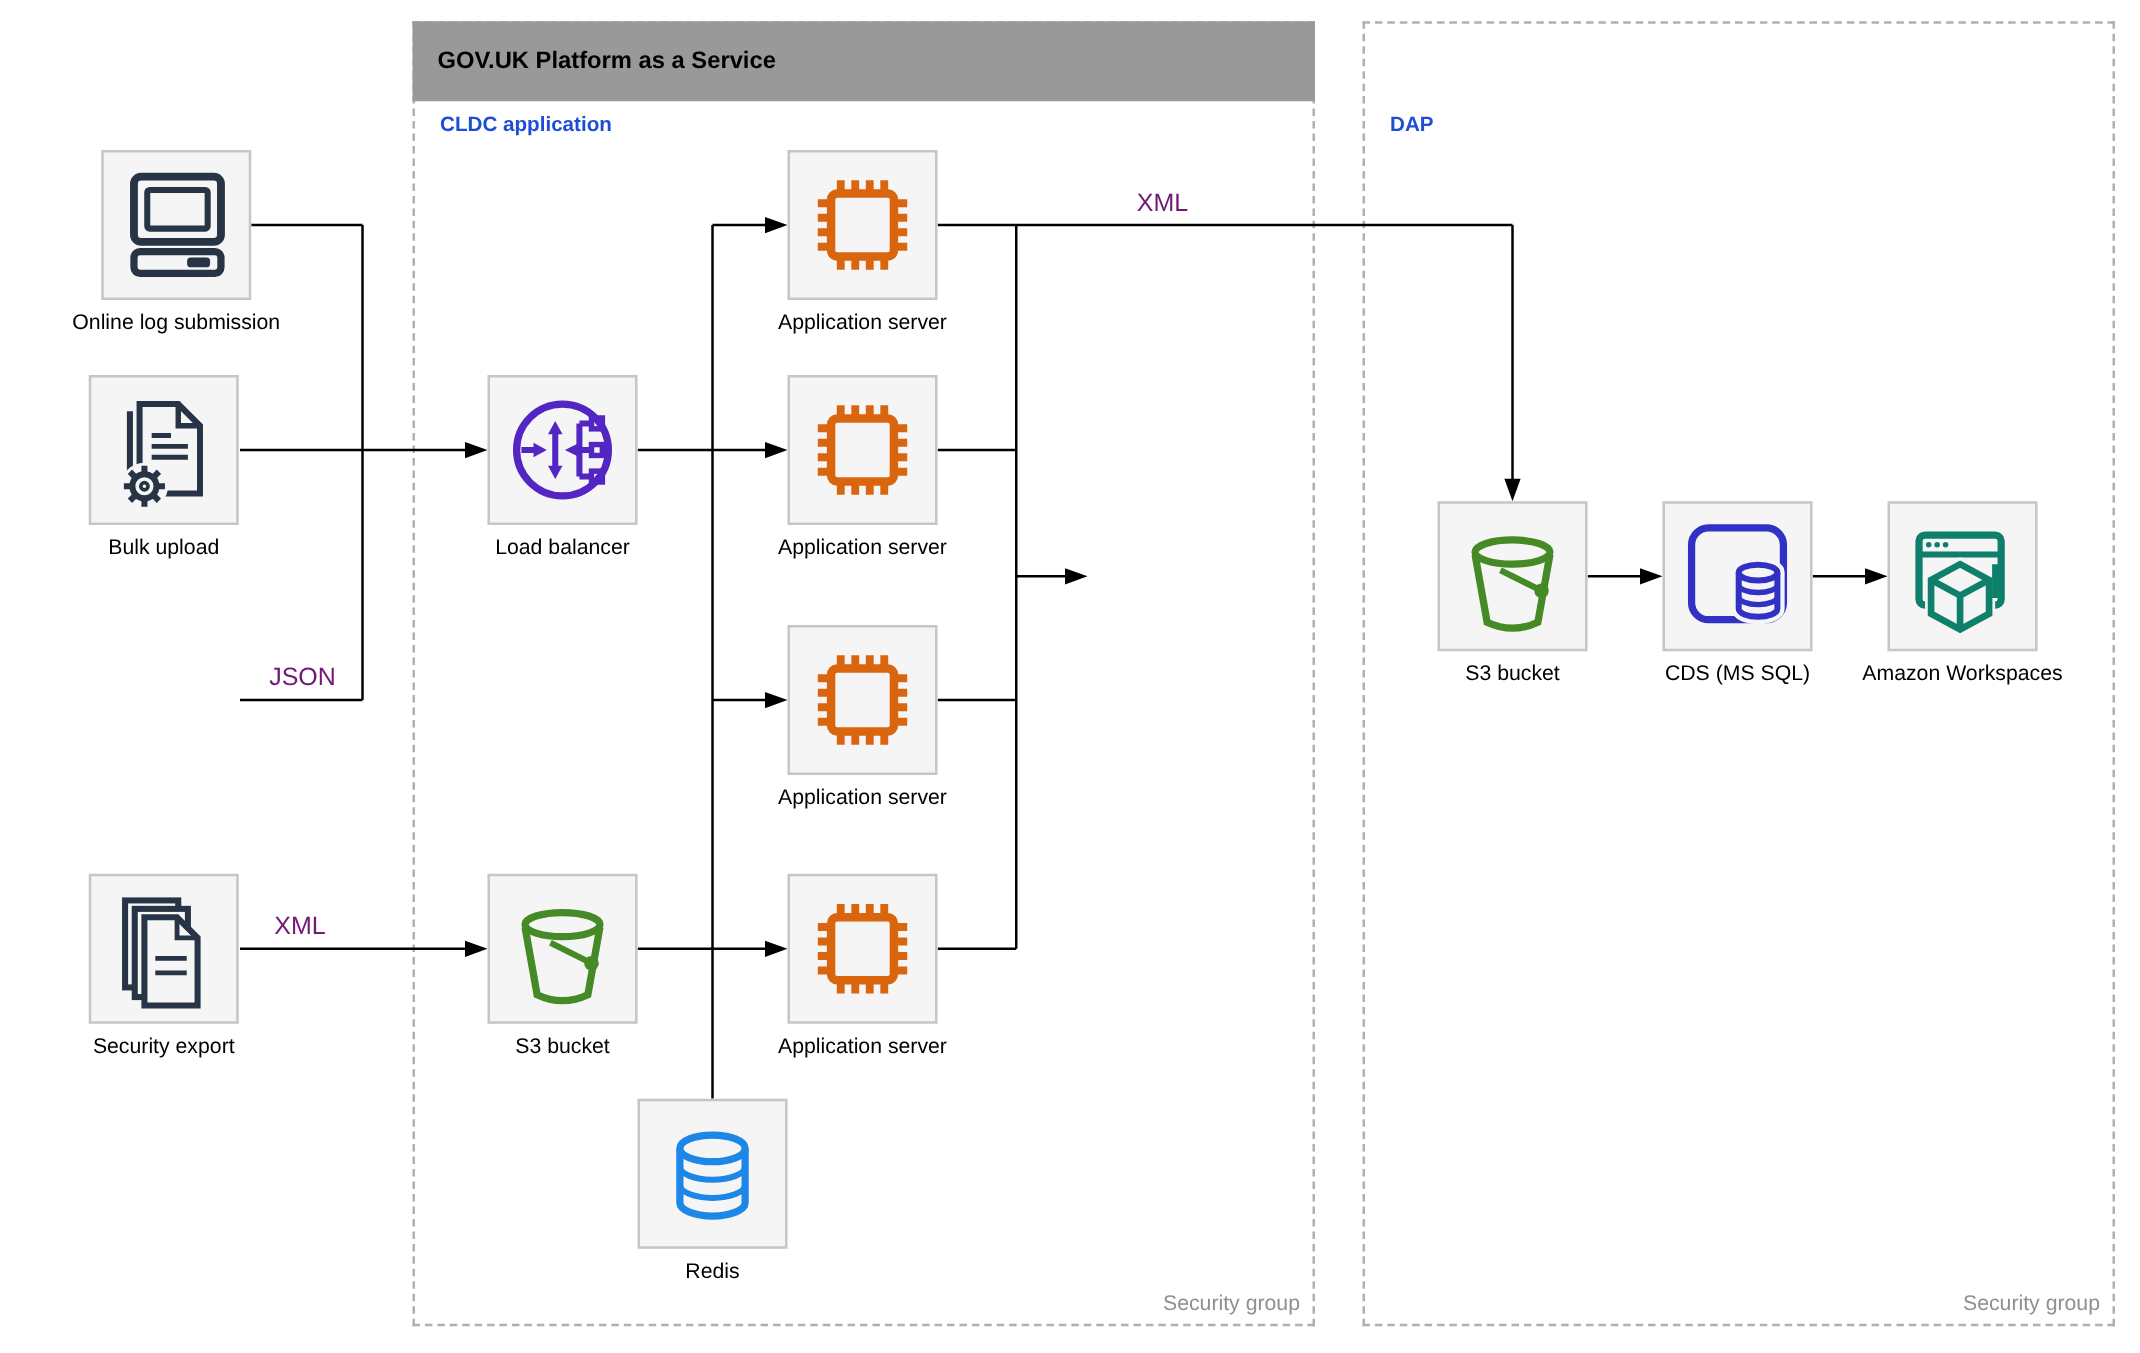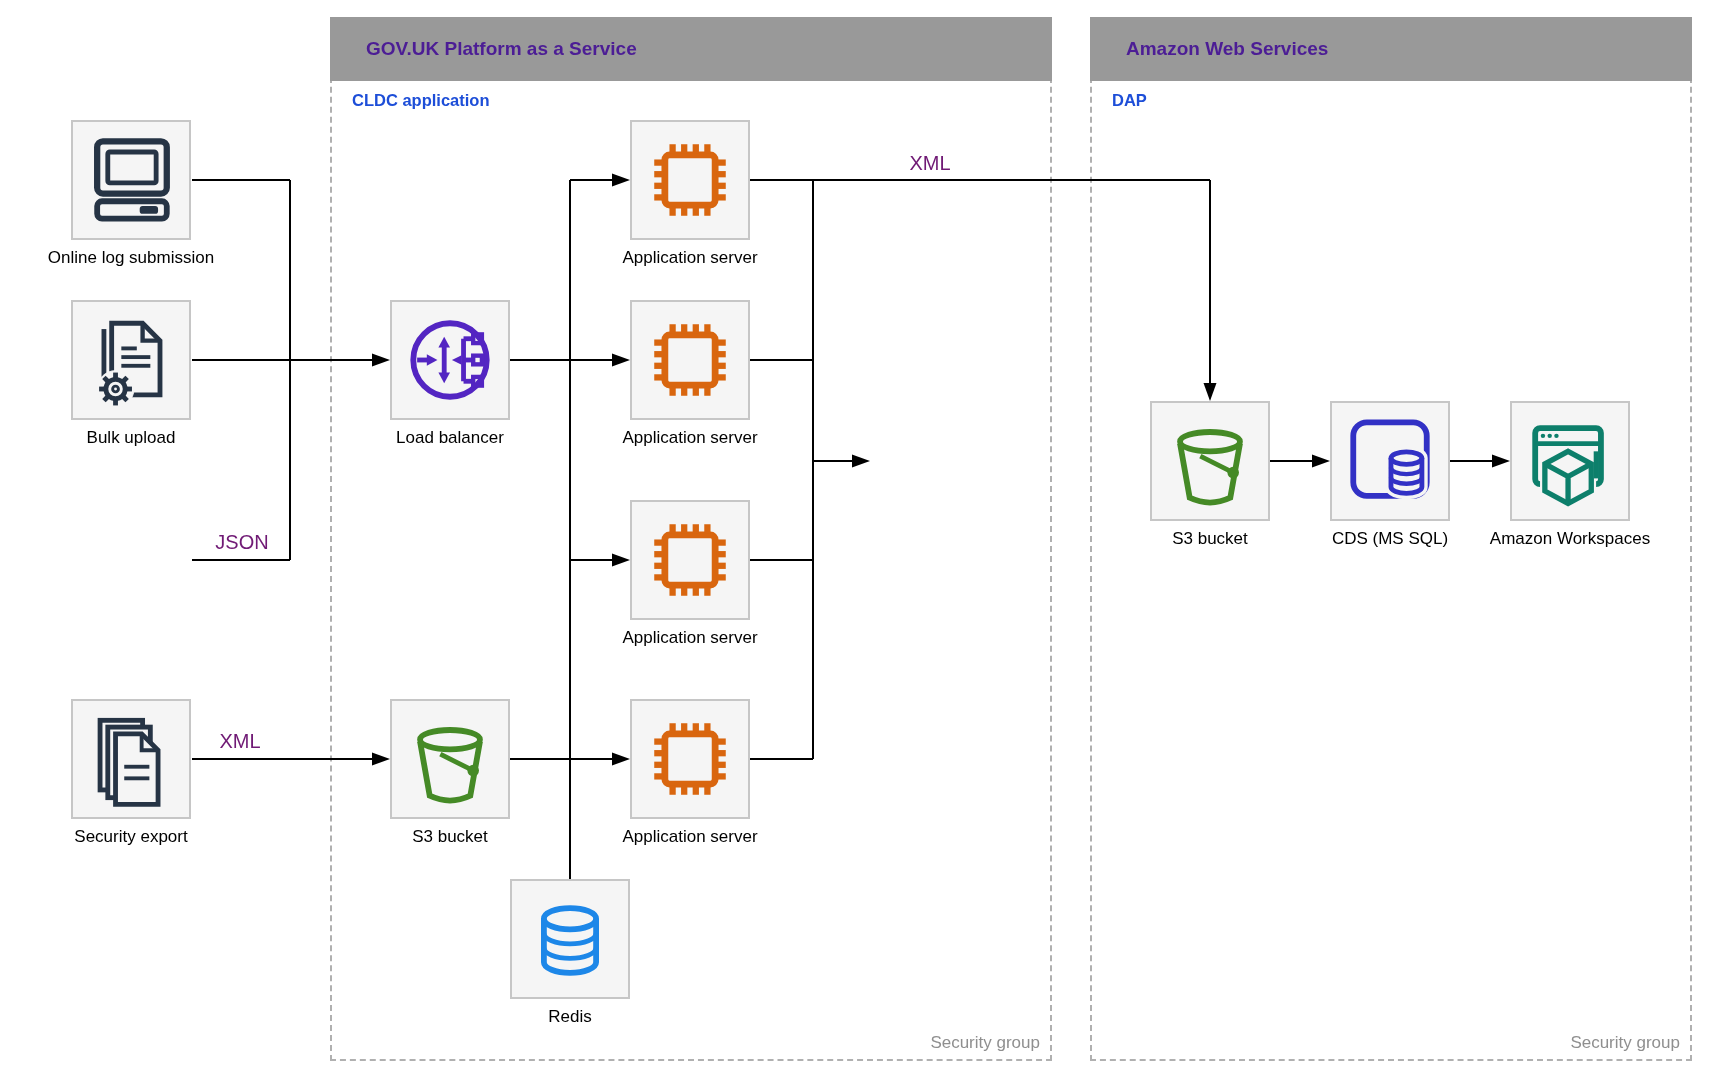--- a/index.html
+++ b/index.html
@@ -4,22 +4,22 @@
 <style>
   html,body{margin:0;padding:0;background:#ffffff;}
   .canvas{
     position:relative;width:1712px;height:1082px;background:#fff;
     font-family:"Liberation Sans",sans-serif;color:#000;overflow:hidden;
   }
   
   .zone{position:absolute;border:2px dashed var(--c-dash,#b0b0b0);box-sizing:border-box;background:transparent;}
   .zone-header{
     position:absolute;left:-2px;right:-2px;top:-2px;height:64px;
-    background:var(--c-header,#999);color:#4c1d95;font-weight:bold;font-size:19px;
-    line-height:64px;padding-left:36px;box-sizing:border-box;
+    background:var(--c-header,#999);color:#000000;font-weight:bold;font-size:19px;
+    line-height:64px;padding-left:20px;box-sizing:border-box;
   }
   .zone-subtitle{position:absolute;left:20px;top:72px;font-weight:bold;font-size:16.5px;color:#1d4ed8;}
   .zone-security{position:absolute;right:10px;bottom:6px;font-size:17px;color:var(--c-muted,#8f8f8f);}
   
   svg.edges{position:absolute;left:0;top:0;}
   svg.edges line, svg.edges path{stroke:#000;stroke-width:2;fill:none;}
   svg.edges polygon{fill:#000;stroke:none;}
   
   .node{position:absolute;width:120px;height:120px;}
   .nbox{
@@ -55,23 +55,20 @@
 
   <div class="zone" style="left:330px;top:17px;width:722px;height:1044px">
     <div class="zone-header">
       <span>GOV.UK Platform as a Service</span>
     </div>
     <div class="zone-subtitle">CLDC application</div>
     <div class="zone-security">Security group</div>
   </div>
 
   <div class="zone" style="left:1090px;top:17px;width:602px;height:1044px">
-    <div class="zone-header">
-      <span>Amazon Web Services</span>
-    </div>
     <div class="zone-subtitle">DAP</div>
     <div class="zone-security">Security group</div>
   </div>
 
   <svg class="edges" width="1712" height="1082">
 
     <line x1="192" y1="180" x2="290" y2="180"></line>
     <line x1="290" y1="180" x2="290" y2="560"></line>
 
     <line x1="192" y1="560" x2="290" y2="560"></line>
@@ -107,21 +104,21 @@
     <line x1="1270" y1="461" x2="1313" y2="461"></line>
       <polygon points="1330,461 1312,454.5 1312,467.5"></polygon>
     <line x1="1450" y1="461" x2="1493" y2="461"></line>
       <polygon points="1510,461 1492,454.5 1492,467.5"></polygon>
   </svg>
 
   <span class="edge-label" style="left:242px;top:531px">JSON</span>
   <span class="edge-label" style="left:240px;top:730px">XML</span>
   <span class="edge-label" style="left:930px;top:152px">XML</span>
 
-  <div class="node" style="left:71px;top:120px">
+  <div class="node" style="left:81px;top:120px">
     <div class="nbox">
       <svg class="ic navy" width="116" height="116" viewBox="0 0 120 120">
         <rect x="25" y="20" width="72" height="54" rx="6" stroke-width="6.5"></rect>
         <rect x="36" y="31" width="50" height="32" rx="2" stroke-width="5"></rect>
         <rect x="25" y="82" width="72" height="18" rx="5" stroke-width="6"></rect>
         <rect class="fillc" x="69" y="87" width="19" height="8" rx="3"></rect>
       </svg>
     </div>
     <div class="nlabel">Online log submission</div>
   </div>

